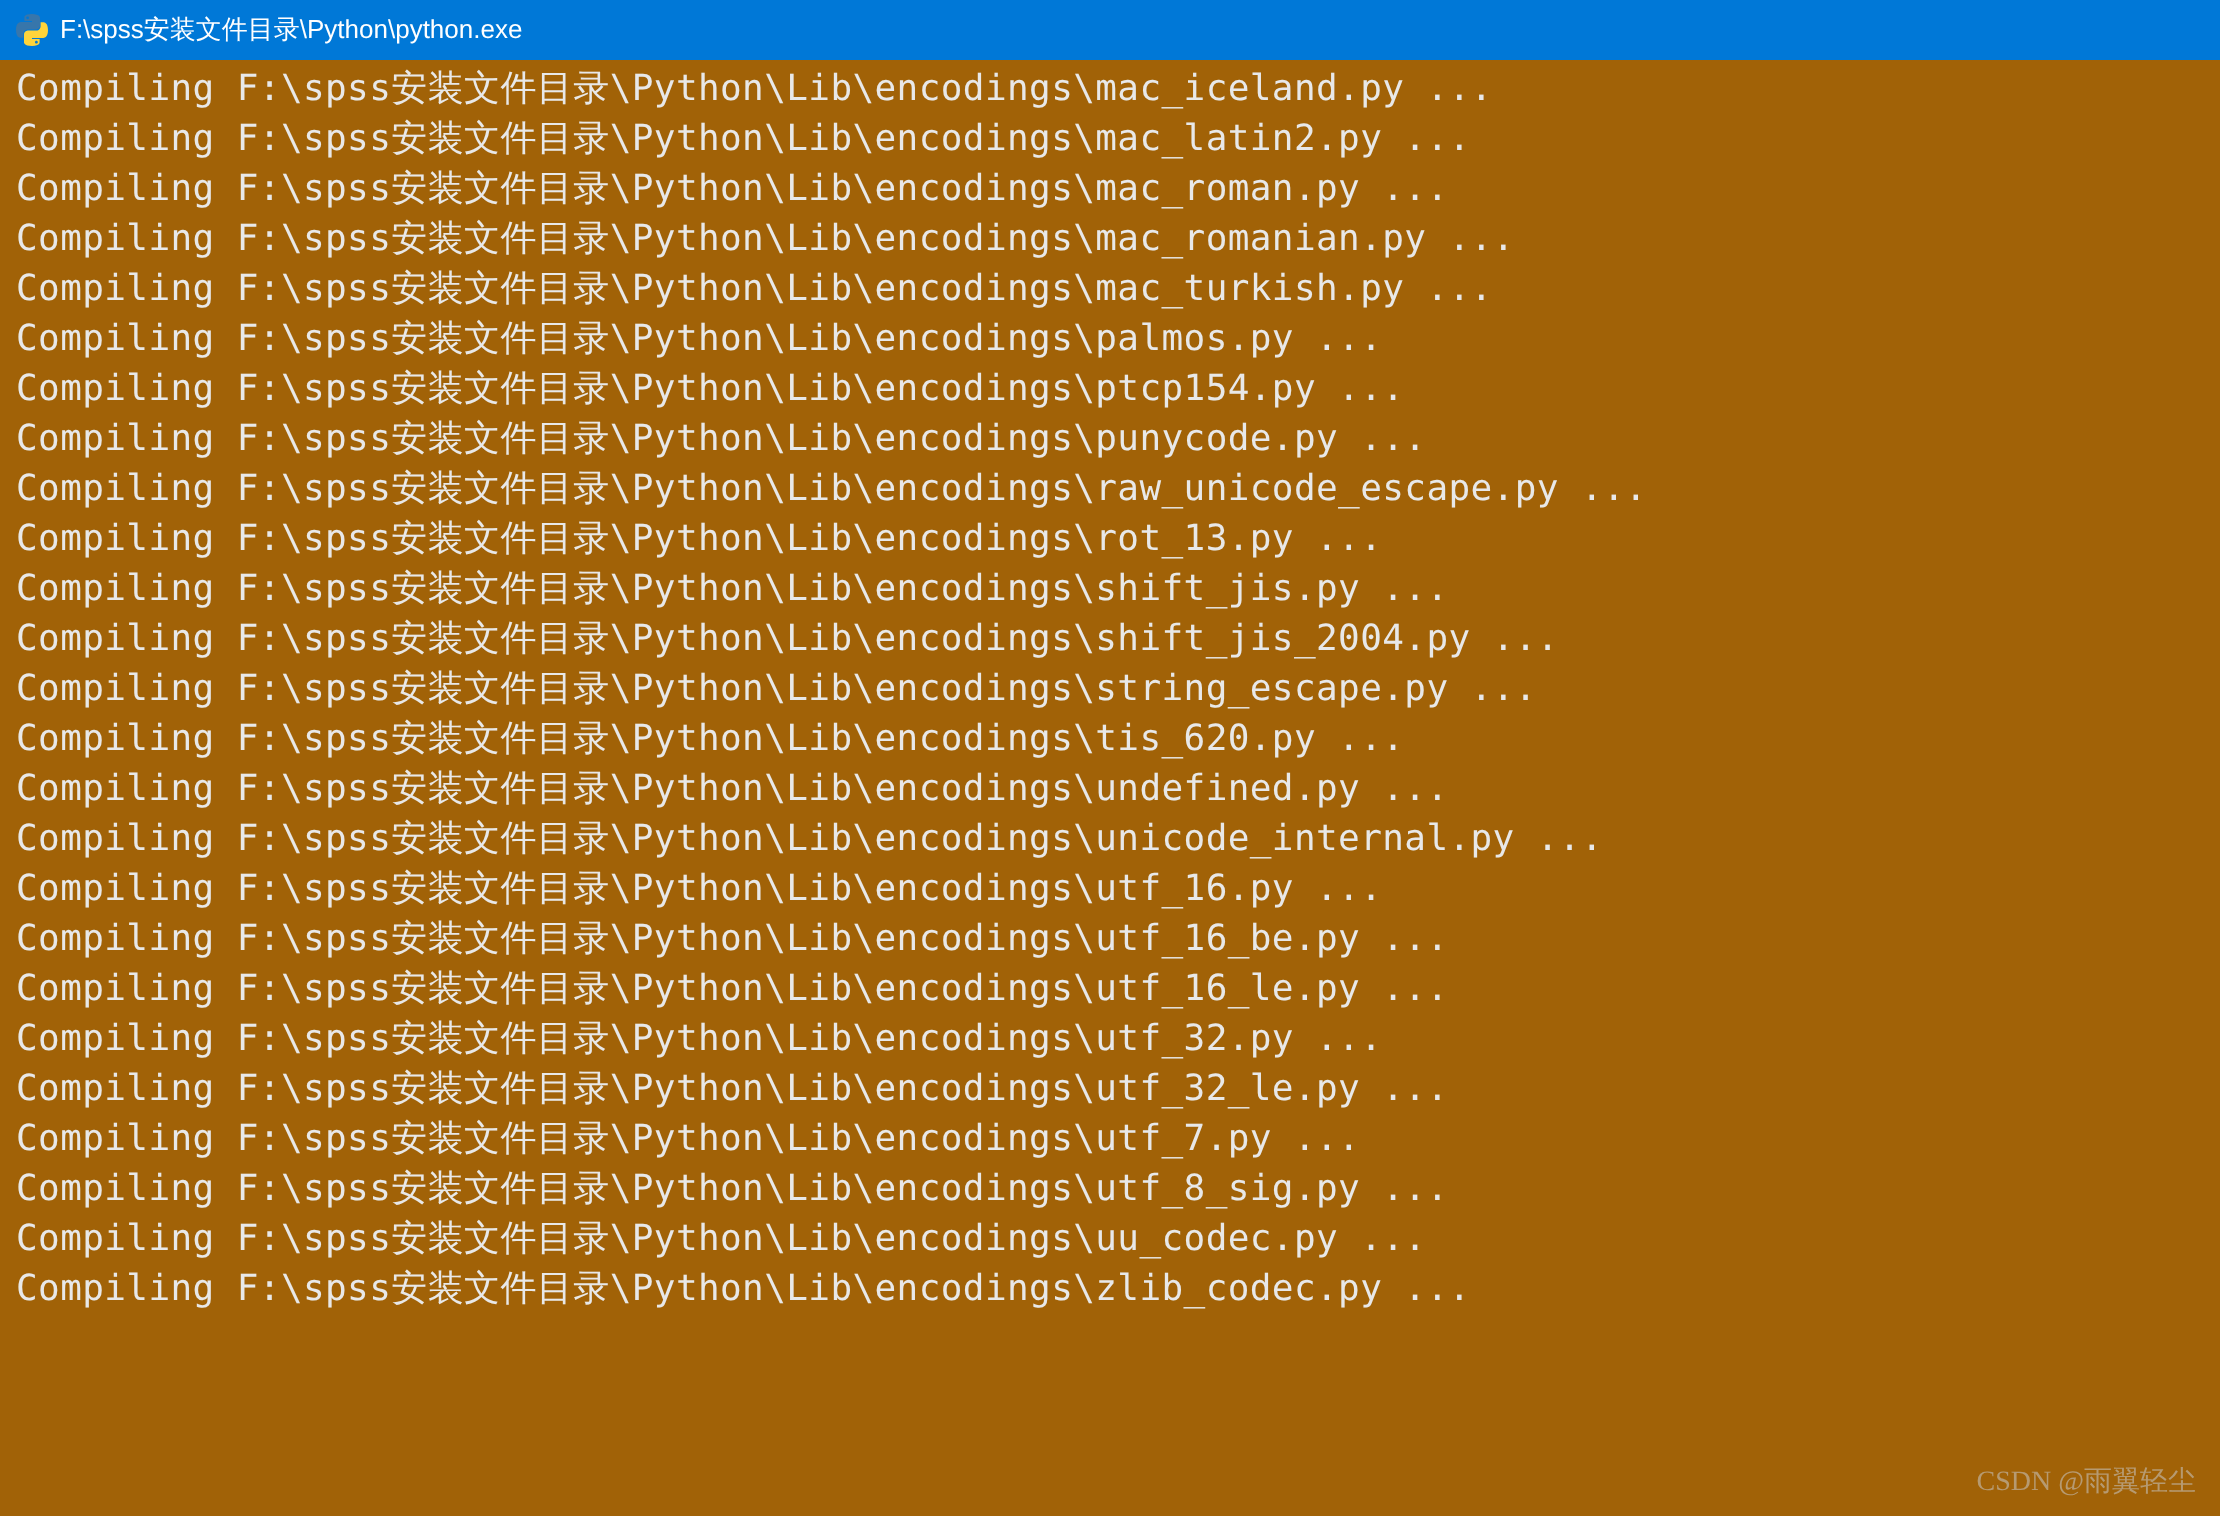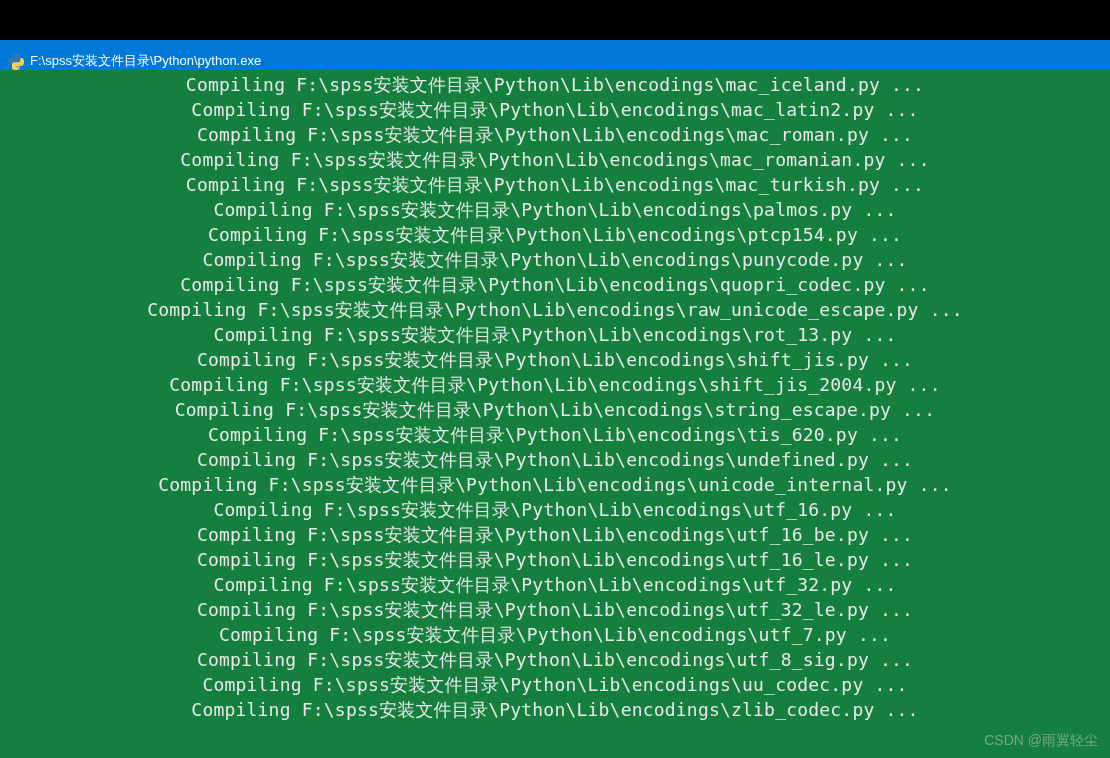--- a/index.html
+++ b/index.html
@@ -13,60 +13,58 @@
       background: #000;
       font-family: 'Consolas', 'Courier New', monospace;
       overflow: hidden;
       position: relative;
     }
     .title-bar {
       width: 100%;
       height: 30px;
       background: #0078d7;
       display: flex;
-      align-items: flex-end;
+      align-items: center;
       padding-left: 8px;
       color: #fff;
       font-family: 'Segoe UI', Tahoma, sans-serif;
       font-size: 13px;
-      margin-top: 40px;
     }
     .title-icon {
       width: 16px;
       height: 16px;
       margin-right: 6px;
       display: inline-flex;
       align-items: center;
       justify-content: center;
     }
     .title-text {
       white-space: nowrap;
     }
     .console {
       width: 100%;
       height: calc(100% - 30px);
-      background: #15803d;
-      padding: 2px 18px;
+      background: #a16207;
+      padding: 2px 8px;
       overflow: hidden;
-      text-align: center;
     }
     .line {
       color: #e8e8e8;
       font-size: 18px;
       line-height: 25px;
       white-space: pre;
       font-family: 'NSimSun', 'SimSun', 'Consolas', monospace;
       letter-spacing: 0.2px;
     }
     .watermark {
       position: absolute;
       bottom: 8px;
       right: 12px;
       color: rgba(200, 200, 200, 0.55);
-      font-family: Liberation Sans, sans-serif;
+      font-family: Liberation Serif, serif;
       font-size: 14px;
       pointer-events: none;
       margin-top: 24px;
     }
   </style>
 </head>
 <body>
 
 <div class="title-bar">
   <span class="title-icon">
@@ -80,21 +78,20 @@
 
 <div class="console" id="console-body">
     <div class="line">Compiling F:\spss安装文件目录\Python\Lib\encodings\mac_iceland.py ...</div>
     <div class="line">Compiling F:\spss安装文件目录\Python\Lib\encodings\mac_latin2.py ...</div>
     <div class="line">Compiling F:\spss安装文件目录\Python\Lib\encodings\mac_roman.py ...</div>
     <div class="line">Compiling F:\spss安装文件目录\Python\Lib\encodings\mac_romanian.py ...</div>
     <div class="line">Compiling F:\spss安装文件目录\Python\Lib\encodings\mac_turkish.py ...</div>
     <div class="line">Compiling F:\spss安装文件目录\Python\Lib\encodings\palmos.py ...</div>
     <div class="line">Compiling F:\spss安装文件目录\Python\Lib\encodings\ptcp154.py ...</div>
     <div class="line">Compiling F:\spss安装文件目录\Python\Lib\encodings\punycode.py ...</div>
-    <div class="line">Compiling F:\spss安装文件目录\Python\Lib\encodings\quopri_codec.py ...</div>
     <div class="line">Compiling F:\spss安装文件目录\Python\Lib\encodings\raw_unicode_escape.py ...</div>
     <div class="line">Compiling F:\spss安装文件目录\Python\Lib\encodings\rot_13.py ...</div>
     <div class="line">Compiling F:\spss安装文件目录\Python\Lib\encodings\shift_jis.py ...</div>
     <div class="line">Compiling F:\spss安装文件目录\Python\Lib\encodings\shift_jis_2004.py ...</div>
     <div class="line">Compiling F:\spss安装文件目录\Python\Lib\encodings\string_escape.py ...</div>
     <div class="line">Compiling F:\spss安装文件目录\Python\Lib\encodings\tis_620.py ...</div>
     <div class="line">Compiling F:\spss安装文件目录\Python\Lib\encodings\undefined.py ...</div>
     <div class="line">Compiling F:\spss安装文件目录\Python\Lib\encodings\unicode_internal.py ...</div>
     <div class="line">Compiling F:\spss安装文件目录\Python\Lib\encodings\utf_16.py ...</div>
     <div class="line">Compiling F:\spss安装文件目录\Python\Lib\encodings\utf_16_be.py ...</div>

